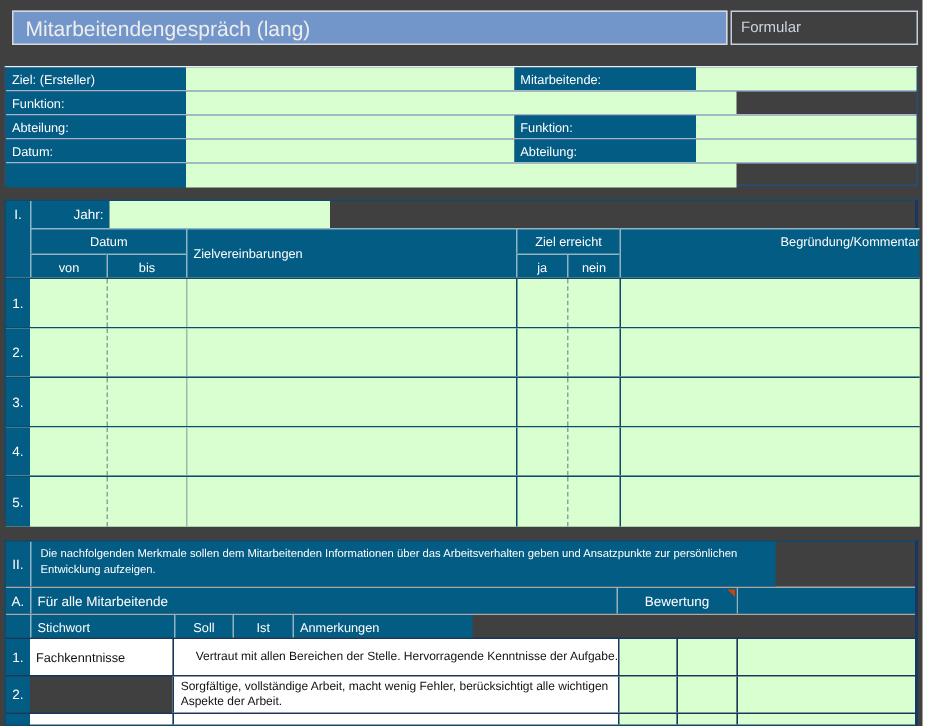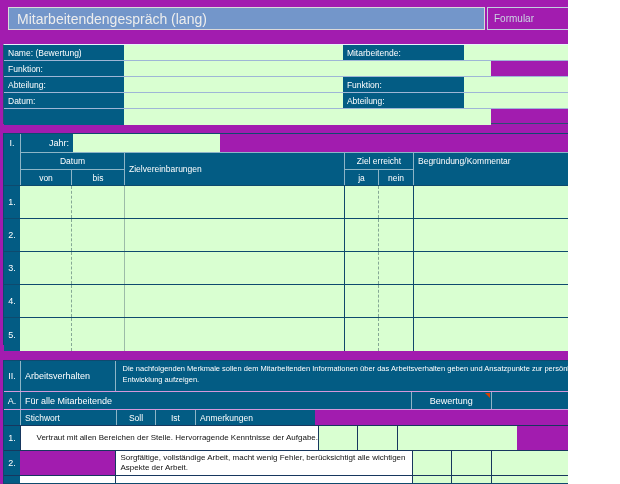--- a/index.html
+++ b/index.html
@@ -1,32 +1,32 @@
 <!DOCTYPE html>
 <html><head>
 <meta charset="utf-8">
 <style>
   html,body{margin:0;padding:0;}
   .page{
-    position:relative; width:568px; height:484px; overflow:hidden;
-    background:#a21caf;
+    position:relative; width:615px; height:484px; overflow:hidden;
+    background:#404040;
     font-family:"Liberation Sans", sans-serif;
     -webkit-font-smoothing:antialiased;
   }
   .abs{position:absolute; box-sizing:border-box;}
   .flexrow{display:flex; box-sizing:border-box;}
   .cell{box-sizing:border-box; overflow:hidden;}
   .teal{background:#035C84; color:#FFFFFF;}
   .green{background:#D9FFD1;}
   .whitecell{background:#FFFFFF; color:#111111;}
   .lab{font-size:8.5px; padding-left:4px; display:flex; align-items:center;}
   .ctr{display:flex; align-items:center; justify-content:center; font-size:8.5px;}
   .rt{display:flex; align-items:center; justify-content:flex-end; font-size:9px; padding-right:4px;}
   .wsep{border-left:1px solid rgba(255,255,255,.55);}
-  .hsep{border-top:1px solid rgba(255,255,255,.55);}
+  .hsep{border-top:1px solid rgba(255,255,255,.55);text-align:right;}
   .title-box{
     background:#7396CA; border:1px solid #D9D9D9; color:#EDEDED;
     font-size:14px; display:flex; align-items:center; padding-left:8px;
   }
   .badge-box{
     border:1px solid #C2CEDE; color:#CBD4E2; font-size:10px;
     display:flex; align-items:center; padding-left:6px;
   }
   .form-table{border:1px solid #2A4E73; border-top:1px solid #E8F2FC;}
   .form-row{height:16px; border-bottom:1px solid #9FB6D6;}
@@ -44,21 +44,21 @@
 <body>
 
 <div class="page">
 
   <div class="abs title-box" style="left:8px; top:7px; width:477px; height:23px;">Mitarbeitendengespräch (lang)</div>
   <div class="abs badge-box" style="left:487px; top:7px; width:125px; height:23px;">Formular</div>
 
   <div class="abs form-table" style="left:3px; top:44px; width:609px; height:80px;">
 
     <div class="flexrow form-row">
-      <div class="cell teal lab" style="width:120px;">Name: (Bewertung)</div>
+      <div class="cell teal lab" style="width:120px;">Ziel: (Ersteller)</div>
       <div class="cell green" style="width:220px;"></div>
       <div class="cell teal lab" style="width:122px;">Mitarbeitende:</div>
       <div class="cell green" style="width:147px;"></div>
     </div>
     <div class="flexrow form-row">
       <div class="cell teal lab" style="width:120px;">Funktion:</div>
       <div class="cell green" style="width:220px;"></div>
       <div class="cell green" style="width:147px;"></div>
     </div>
     <div class="flexrow form-row">
@@ -148,21 +148,20 @@
         <div class="abs green" style="left:374px; top:0; bottom:0; width:35px; border-left:1px dashed #85A895;"></div>
         <div class="abs green" style="left:409px; top:0; bottom:0; width:200px; border-left:1px solid #11476B;"></div>
       </div>
     </div>
   </div>
 
   <div class="abs sec" style="left:3px; top:360px; width:609px; height:124px; overflow:hidden;">
 
     <div class="flexrow" style="height:30px;">
       <div class="cell teal ctr small9" style="width:16px;">II.</div>
-      <div class="cell teal lab wsep" style="width:96px; font-size:9px;">Arbeitsverhalten</div>
       <div class="cell teal wsep" style="width:497px;">
         <span class="desc">Die nachfolgenden Merkmale sollen dem Mitarbeitenden Informationen über das Arbeitsverhalten geben und Ansatzpunkte zur persönlichen Entwicklung aufzeigen.</span>
       </div>
     </div>
 
     <div class="flexrow" style="height:18px; border-top:1px solid rgba(255,255,255,.55);">
       <div class="cell teal ctr small9" style="width:16px;">A.</div>
       <div class="cell teal lab wsep" style="width:393px; font-size:9px;">Für alle Mitarbeitende</div>
       <div class="cell teal ctr wsep" style="width:80px; position:relative; font-size:9px;">
         <span>Bewertung</span>
@@ -174,20 +173,21 @@
     <div class="flexrow" style="height:16px; border-top:1px solid rgba(255,255,255,.55);">
       <div class="cell teal" style="width:16px;"></div>
       <div class="cell teal lab wsep" style="width:96px;">Stichwort</div>
       <div class="cell teal ctr wsep" style="width:39px;">Soll</div>
       <div class="cell teal ctr wsep" style="width:40px;">Ist</div>
       <div class="cell teal lab wsep" style="width:120px;">Anmerkungen</div>
     </div>
 
     <div class="flexrow" style="height:25px; border-top:1px solid #17375E;">
       <div class="cell teal ctr small9" style="width:16px;">1.</div>
+      <div class="cell whitecell lab" style="width:96px; font-size:8.5px; color:#111;">Fachkenntnisse</div>
       <div class="cell whitecell" style="width:298px; border-left:1px solid #17375E; display:flex; align-items:center; padding-left:4px;justify-content:flex-end;">
         <span class="mtext">Vertraut mit allen Bereichen der Stelle. Hervorragende Kenntnisse der Aufgabe.</span>
       </div>
       <div class="cell green" style="width:39px; border-left:1px solid #17375E;"></div>
       <div class="cell green" style="width:40px; border-left:1px solid #17375E;"></div>
       <div class="cell green" style="width:120px; border-left:1px solid #17375E;"></div>
     </div>
 
     <div class="flexrow" style="height:25px; border-top:1px solid #17375E;">
       <div class="cell teal ctr small9" style="width:16px;">2.</div>

